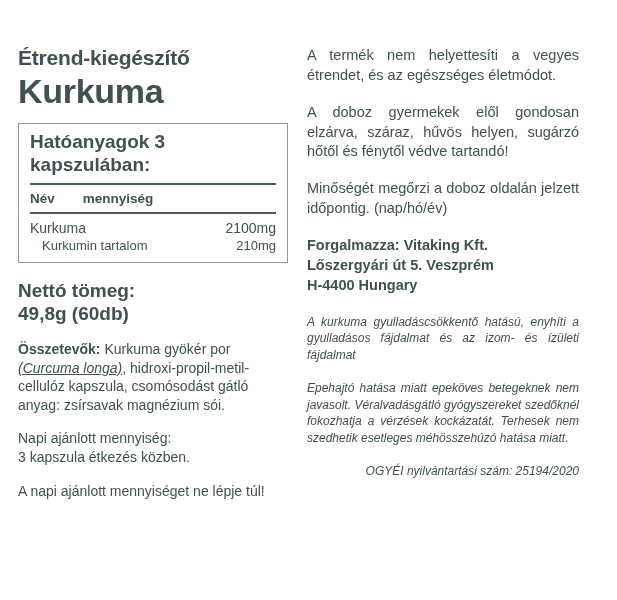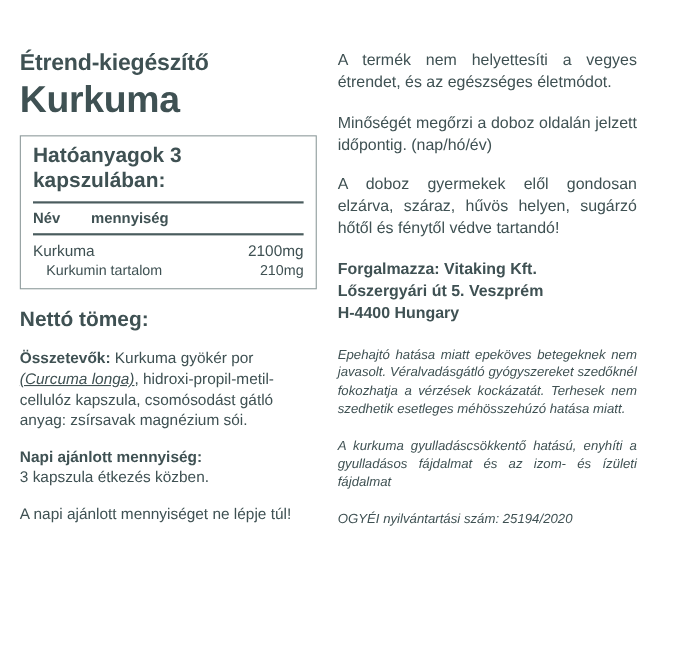--- a/index.html
+++ b/index.html
@@ -116,21 +116,21 @@
   .para.justify {
     text-align: justify;
     text-justify: inter-word;
   }
 
   .para b { font-weight: bold; }
   .para i { font-style: italic; text-decoration: underline; }
 
   .dose-title {
     font-size: 14px;
-    font-weight: bold;
+    font-weight: normal;
     line-height: 1.33;
   }
 
   
   .rpara {
     font-size: 14.5px;
     line-height: 1.37;
     margin: 0 12px 17px 0;
     text-align: justify;
     text-justify: inter-word;
@@ -154,20 +154,21 @@
     text-justify: inter-word;
     width: 272px;
   }
 
   .regnum {
     font-size: 12px;
     font-style: italic;
     line-height: 1.38;
     margin: 0;
     width: 272px;
+    text-align: right;
   }
 </style>
 </head>
 <body>
 
 <div class="label">
 
   <div class="col-left">
 
     <div class="product-kind">Étrend-kiegészítő</div>
@@ -187,47 +188,48 @@
         <span>2100mg</span>
       </div>
       <div class="facts-row sub">
         <span>Kurkumin tartalom</span>
         <span>210mg</span>
       </div>
     </div>
 
     <div class="net-weight">
       <div>Nettó tömeg:</div>
+      <div>49,8g (60db)</div>
     </div>
 
     <p class="para"><b>Összetevők:</b> <span>Kurkuma gyökér por</span> <i>(Curcuma longa)</i><span>, hidroxi-propil-metil-cellulóz kapszula, csomósodást gátló anyag: zsírsavak magnézium sói.</span></p>
 
     <p class="para">
       <span class="dose-title">Napi ajánlott mennyiség:</span><br>
       <span>3 kapszula étkezés közben.</span>
     </p>
 
     <p class="para justify">A napi ajánlott mennyiséget ne lépje túl!</p>
 
   </div>
 
   <div class="col-right">
 
     <p class="rpara">A termék nem helyettesíti a vegyes étrendet, és az egészséges életmódot.</p>
 
+    <p class="rpara">A doboz gyermekek elől gondosan elzárva, száraz, hűvös helyen, sugárzó hőtől és fénytől védve tartandó!</p>
+
     <p class="rpara">Minőségét megőrzi a doboz oldalán jelzett időpontig. (nap/hó/év)</p>
-
-    <p class="rpara">A doboz gyermekek elől gondosan elzárva, száraz, hűvös helyen, sugárzó hőtől és fénytől védve tartandó!</p>
 
     <div class="addr">
       <div>Forgalmazza: Vitaking Kft.</div>
       <div>Lőszergyári út 5.  Veszprém</div>
       <div>H-4400 Hungary</div>
     </div>
 
+    <p class="claim">A kurkuma gyulladáscsökkentő hatású, enyhíti a gyulladásos fájdalmat és az izom- és ízületi fájdalmat</p>
+
     <p class="claim">Epehajtó hatása miatt epeköves betegeknek nem javasolt. Véralvadásgátló gyógyszereket szedőknél fokozhatja a vérzések kockázatát. Terhesek nem szedhetik esetleges méhösszehúzó hatása miatt.</p>
-
-    <p class="claim">A kurkuma gyulladáscsökkentő hatású, enyhíti a gyulladásos fájdalmat és az izom- és ízületi fájdalmat</p>
 
     <p class="regnum">OGYÉI nyilvántartási szám: 25194/2020</p>
 
   </div>
 </div>
 
 </body></html>

